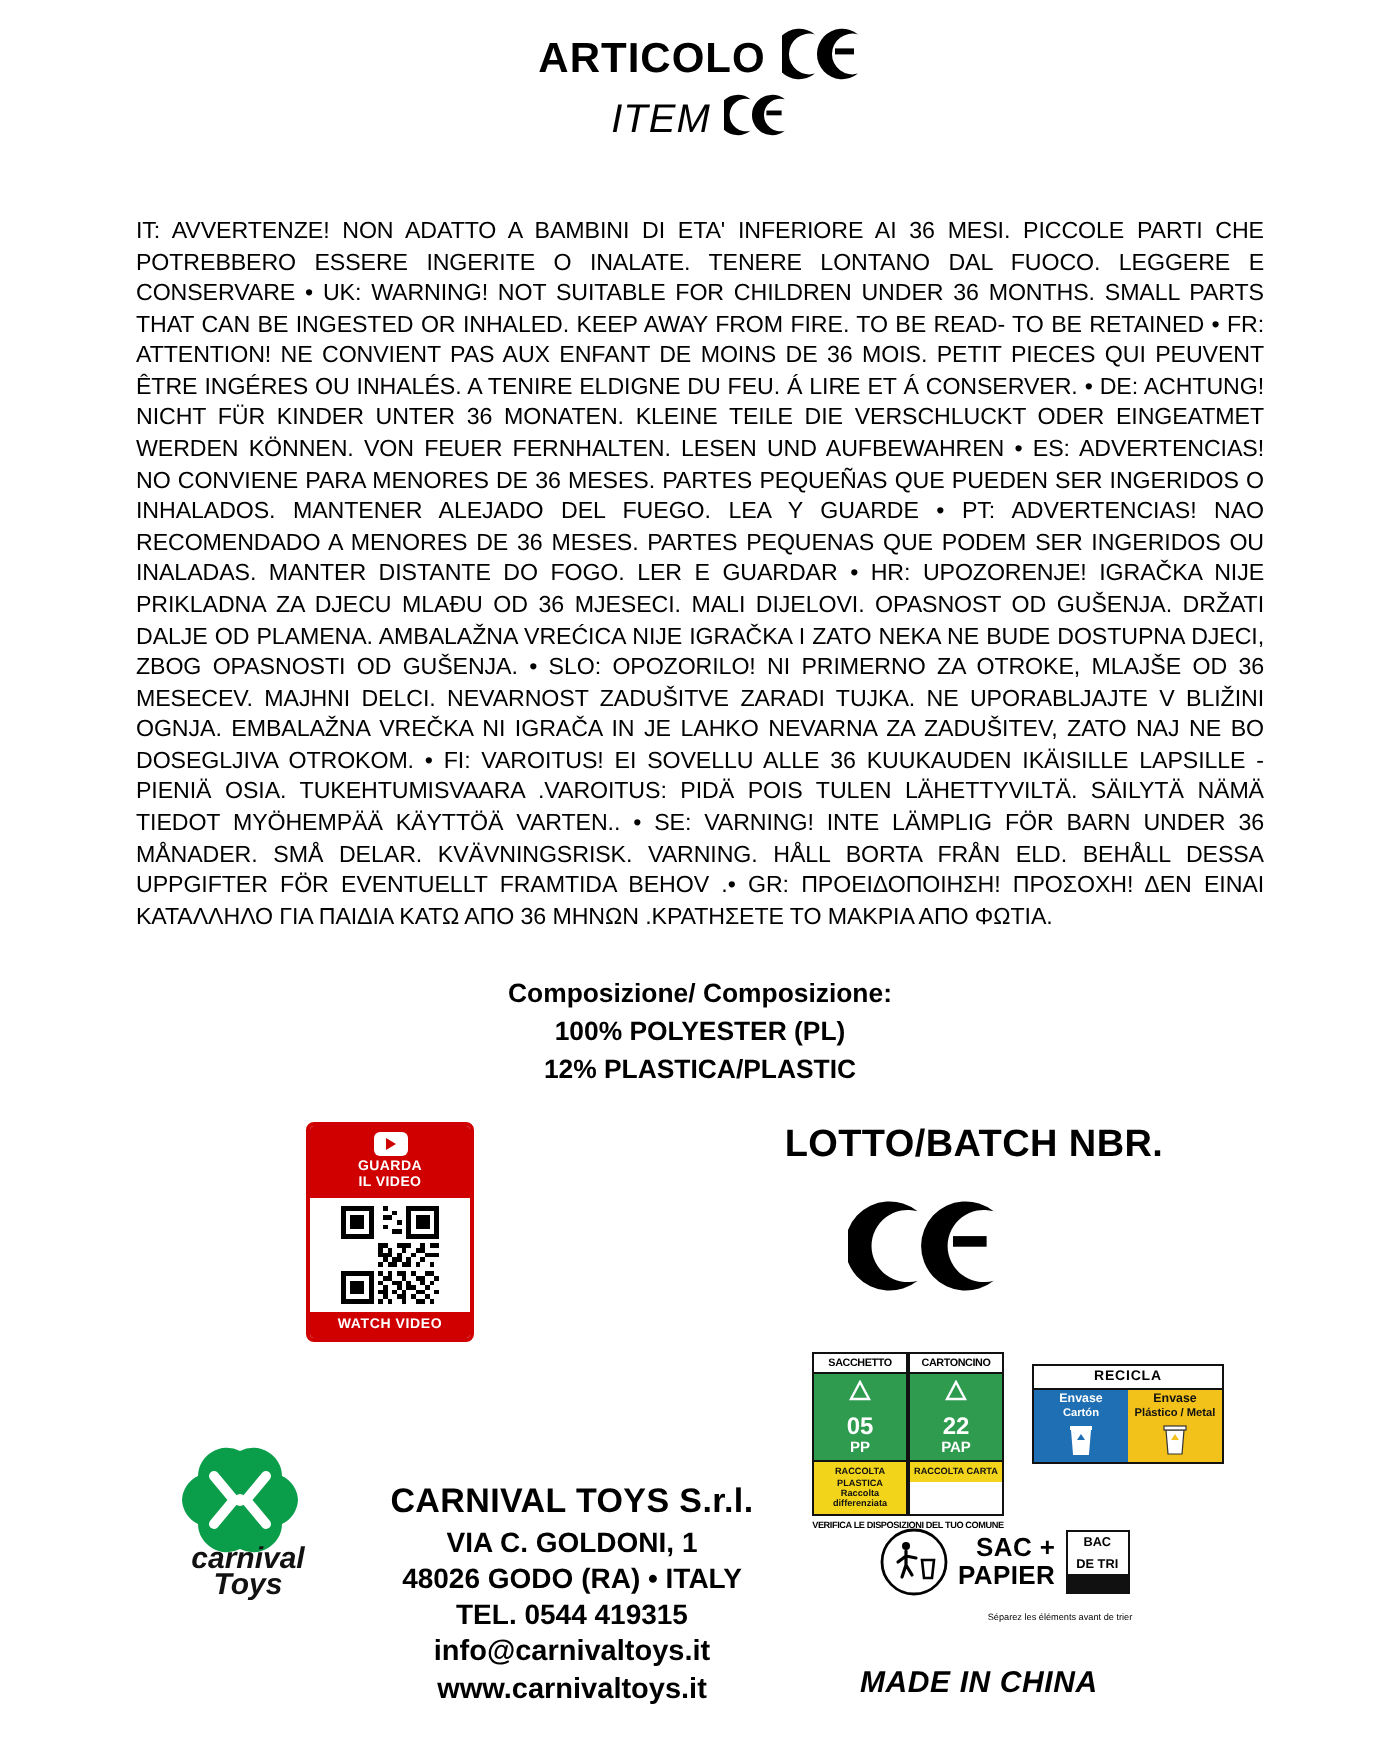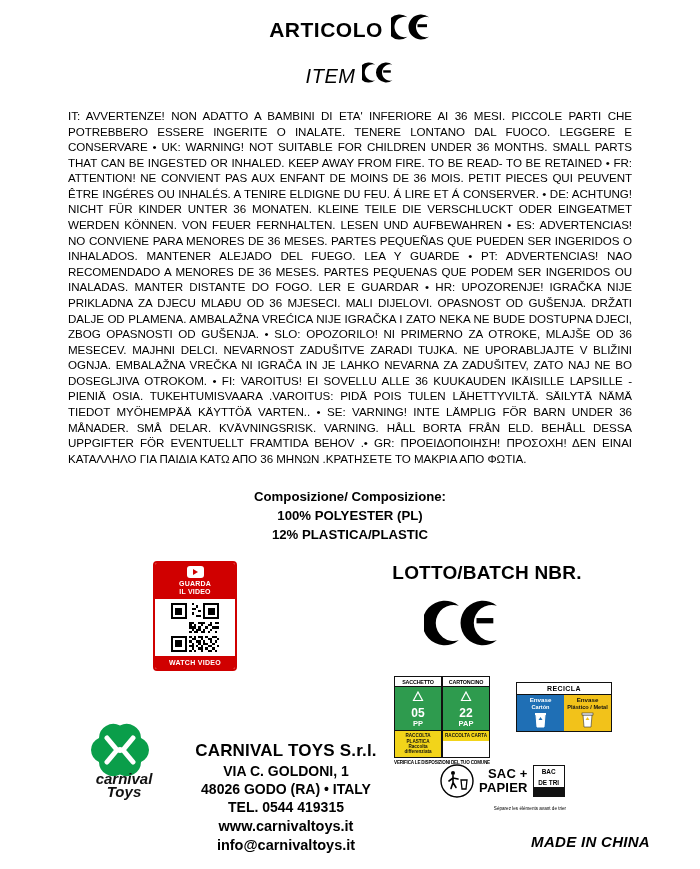--- a/index.html
+++ b/index.html
@@ -14,21 +14,21 @@
   .page{position:relative;width:700px;height:869px;}
 
   
   .header{text-align:center;padding-top:14px;}
   .header .line1{
     font-size:21px;font-weight:bold;letter-spacing:0.5px;
     display:flex;align-items:center;justify-content:center;gap:8px;
   }
   .header .line2{
     font-size:20px;font-style:italic;letter-spacing:0.5px;
-    display:flex;align-items:flex-end;justify-content:center;gap:7px;margin-top:17px;
+    display:flex;align-items:center;justify-content:center;gap:7px;margin-top:1px;
   }
 
   
   .ce-mark{display:inline-block;vertical-align:middle;}
 
   
   .warnings{
     position:absolute;
     left:68px;right:68px;top:108px;
     font-size:11.6px;
@@ -74,21 +74,21 @@
   }
 
   
   .lotto{
     position:absolute;left:362px;top:562px;width:250px;
     text-align:center;font-size:19px;font-weight:bold;letter-spacing:0.2px;
   }
   .ce-big{position:absolute;left:424px;top:600px;}
 
   
-  .recycle-row{position:absolute;left:394px;top:676px;}
+  .recycle-row{position:absolute;left:406px;top:676px;}
   .rec-box{
     border:1px solid #111;box-sizing:border-box;background:#fff;
     display:inline-block;vertical-align:top;
   }
   .rec-pair{display:flex;}
   .rec-cell{width:48px;}
   .rec-cell .rc-title{
     font-size:5.4px;font-weight:bold;text-align:center;padding:2px 0 1px;
     background:#fff;border-bottom:1px solid #111;letter-spacing:-0.2px;
   }
@@ -140,21 +140,21 @@
   .company{
     position:absolute;left:176px;top:740px;width:220px;
     text-align:center;font-weight:bold;line-height:1.3;
   }
   .company .c-name{font-size:17px;letter-spacing:0.2px;}
   .company .c-line{font-size:14px;}
   .company .c-web{font-size:14.5px;}
 
   .made{
     position:absolute;left:430px;top:833px;width:220px;
-    text-align:right;font-size:15px;font-weight:bold;font-style:italic;letter-spacing:0.3px;
+    text-align:left;font-size:15px;font-weight:bold;font-style:italic;letter-spacing:0.3px;
   }
 </style>
 </head>
 <body>
 
 <div class="page">
 
   <div class="header">
     <div class="line1">
       <span>ARTICOLO</span>
@@ -368,19 +368,19 @@
       <text x="48" y="62" font-family="Liberation Sans, sans-serif" font-size="15" font-weight="bold" font-style="italic" fill="#111" text-anchor="middle">carnival</text>
       <text x="48" y="75" font-family="Liberation Sans, sans-serif" font-size="15" font-weight="bold" font-style="italic" fill="#111" text-anchor="middle">Toys</text>
     </svg>
   </div>
 
   <div class="company">
     <div class="c-name">CARNIVAL TOYS S.r.l.</div>
     <div class="c-line">VIA C. GOLDONI, 1</div>
     <div class="c-line">48026 GODO (RA) • ITALY</div>
     <div class="c-line">TEL. 0544 419315</div>
+    <div class="c-web">info@carnivaltoys.it</div>
     <div class="c-web">www.carnivaltoys.it</div>
-    <div class="c-web">info@carnivaltoys.it</div>
   </div>
 
   <div class="made">MADE IN CHINA</div>
 
 </div>
 
 </body></html>

